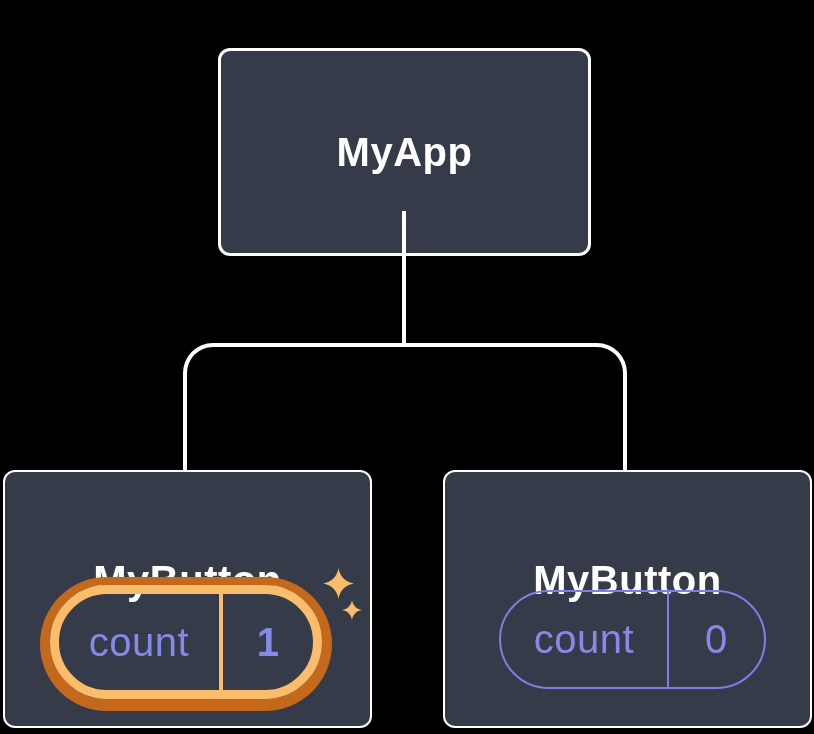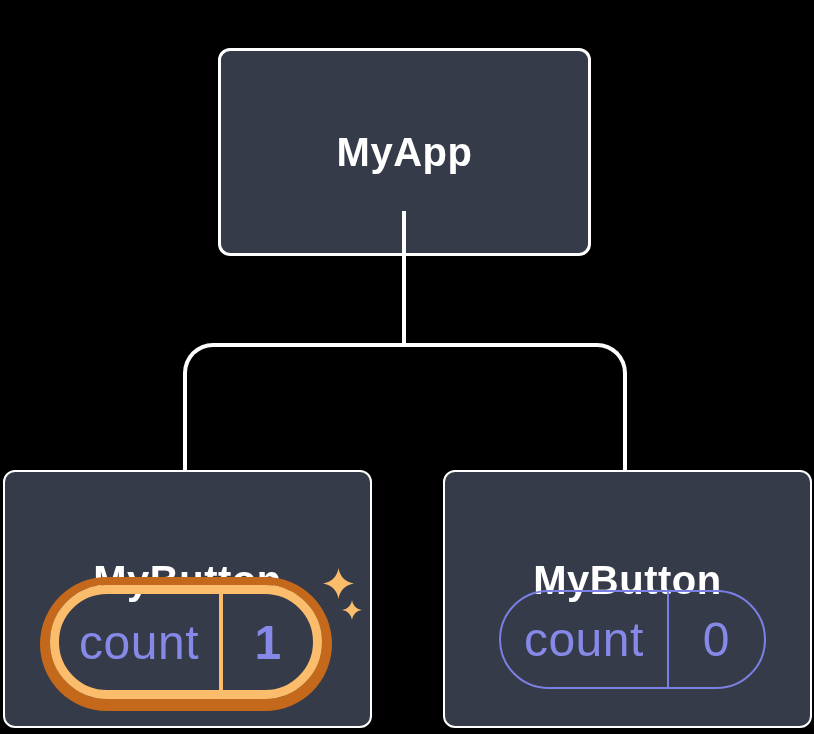--- a/index.html
+++ b/index.html
@@ -90,21 +90,21 @@
     align-items: center;
     justify-content: center;
   }
   .pill-name  { width: 63%; }
   .pill-value { flex: 1; }
   .pill-divider { width: 2px; background: #7C7FE3; }
   .pill-highlight .pill-divider { width: 4px; background: #FBBD6B; }
 
   .state-text {
     color: #8689E8;
-    font-size: 48px;
+    font-size: 40px;
     letter-spacing: 0.5px;
   }
   .state-value-bold { font-weight: 700; }
 
   
   .sparkle { position: absolute; }
   .sparkle-big   { left: 318px; top: 96px;  width: 31px; height: 31px; }
   .sparkle-small { left: 337px; top: 128px; width: 20px; height: 20px; }
   .sparkle svg { display: block; width: 100%; height: 100%; }
 </style>

